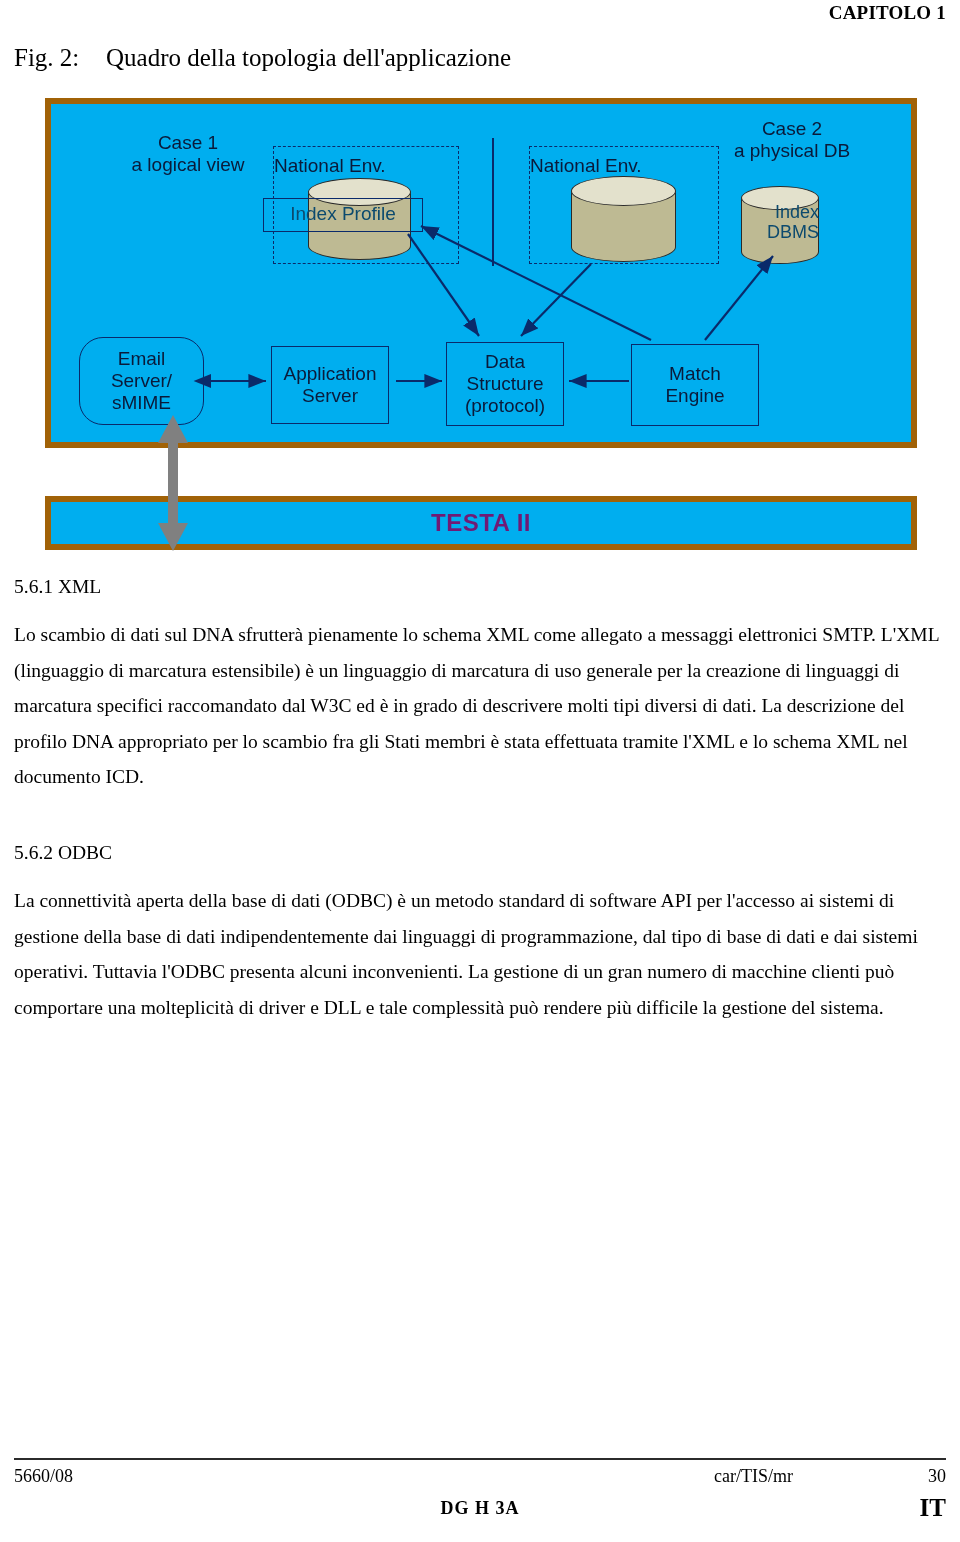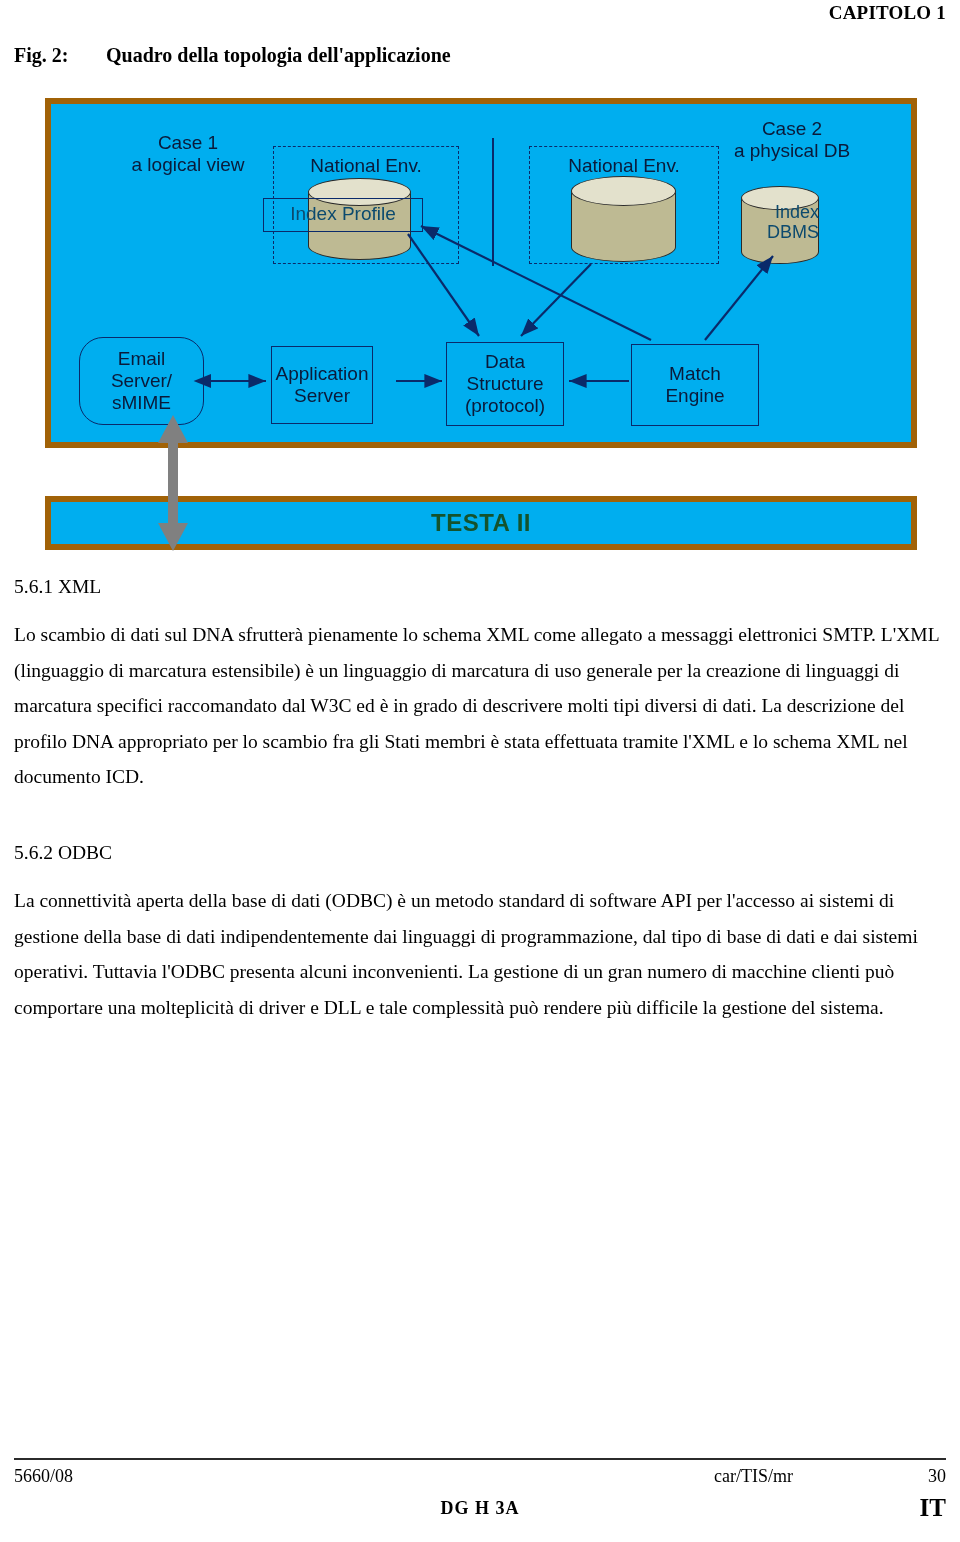--- a/index.html
+++ b/index.html
@@ -33,22 +33,22 @@
     font-size: 19px;
     letter-spacing: .2px;
   }
 
   
   #figure-caption {
     position: absolute;
     left: 14px;
     top: 44px;
     width: 930px;
-    font-weight: bold;
-    font-size: 20px;
+    font-weight: normal;
+    font-size: 25px;
   }
   #figure-caption .fig-label {
     display: inline-block;
     width: 92px;
   }
 
   
   #figure-diagram {
     position: absolute;
     left: 45px;
@@ -78,21 +78,21 @@
     left: 0;
     top: 0;
     width: 100%;
     height: 100%;
     display: flex;
     align-items: center;
     justify-content: center;
     font-family: "Liberation Sans", sans-serif;
     font-weight: bold;
     font-size: 24px;
-    color: #14532d;
+    color: #701a75;
     letter-spacing: .5px;
   }
 
   
   .case-title {
     position: absolute;
     font-family: "Liberation Sans", sans-serif;
     font-size: 19px;
     color: #0a1a3a;
     text-align: center;
@@ -107,21 +107,21 @@
     position: absolute;
     border: 1.6px dashed #0a2a6a;
     box-sizing: border-box;
   }
   #natenv-left  { left: 222px; top: 42px; width: 186px; height: 118px; }
   #natenv-right { left: 478px; top: 42px; width: 190px; height: 118px; }
   .natenv-label {
     position: absolute;
     left: 0; top: 8px;
     width: 100%;
-    text-align: center;
+    text-align: left;
     font-family: "Liberation Sans", sans-serif;
     font-size: 19px;
     color: #0a1a3a;
   }
 
   
   #panel-divider {
     position: absolute;
     left: 441px;
     top: 34px;
@@ -208,21 +208,21 @@
     justify-content: center;
     text-align: center;
     font-family: "Liberation Sans", sans-serif;
     font-size: 19px;
     color: #0a1a3a;
     line-height: 1.16;
     white-space: pre-line;
     z-index: 6;
   }
   #box-email  { left: 28px;  top: 233px; width: 125px; height: 88px; border-radius: 24px; }
-  #box-app    { left: 220px; top: 242px; width: 102px; height: 78px; }
+  #box-app    { left: 220px; top: 242px; width: 118px; height: 78px; }
   #box-data   { left: 395px; top: 238px; width: 118px; height: 84px; }
   #box-match  { left: 580px; top: 240px; width: 128px; height: 82px; }
 
   
   #connectors {
     position: absolute;
     left: 0; top: 0;
     width: 872px; height: 350px;
     z-index: 4;
     pointer-events: none;

